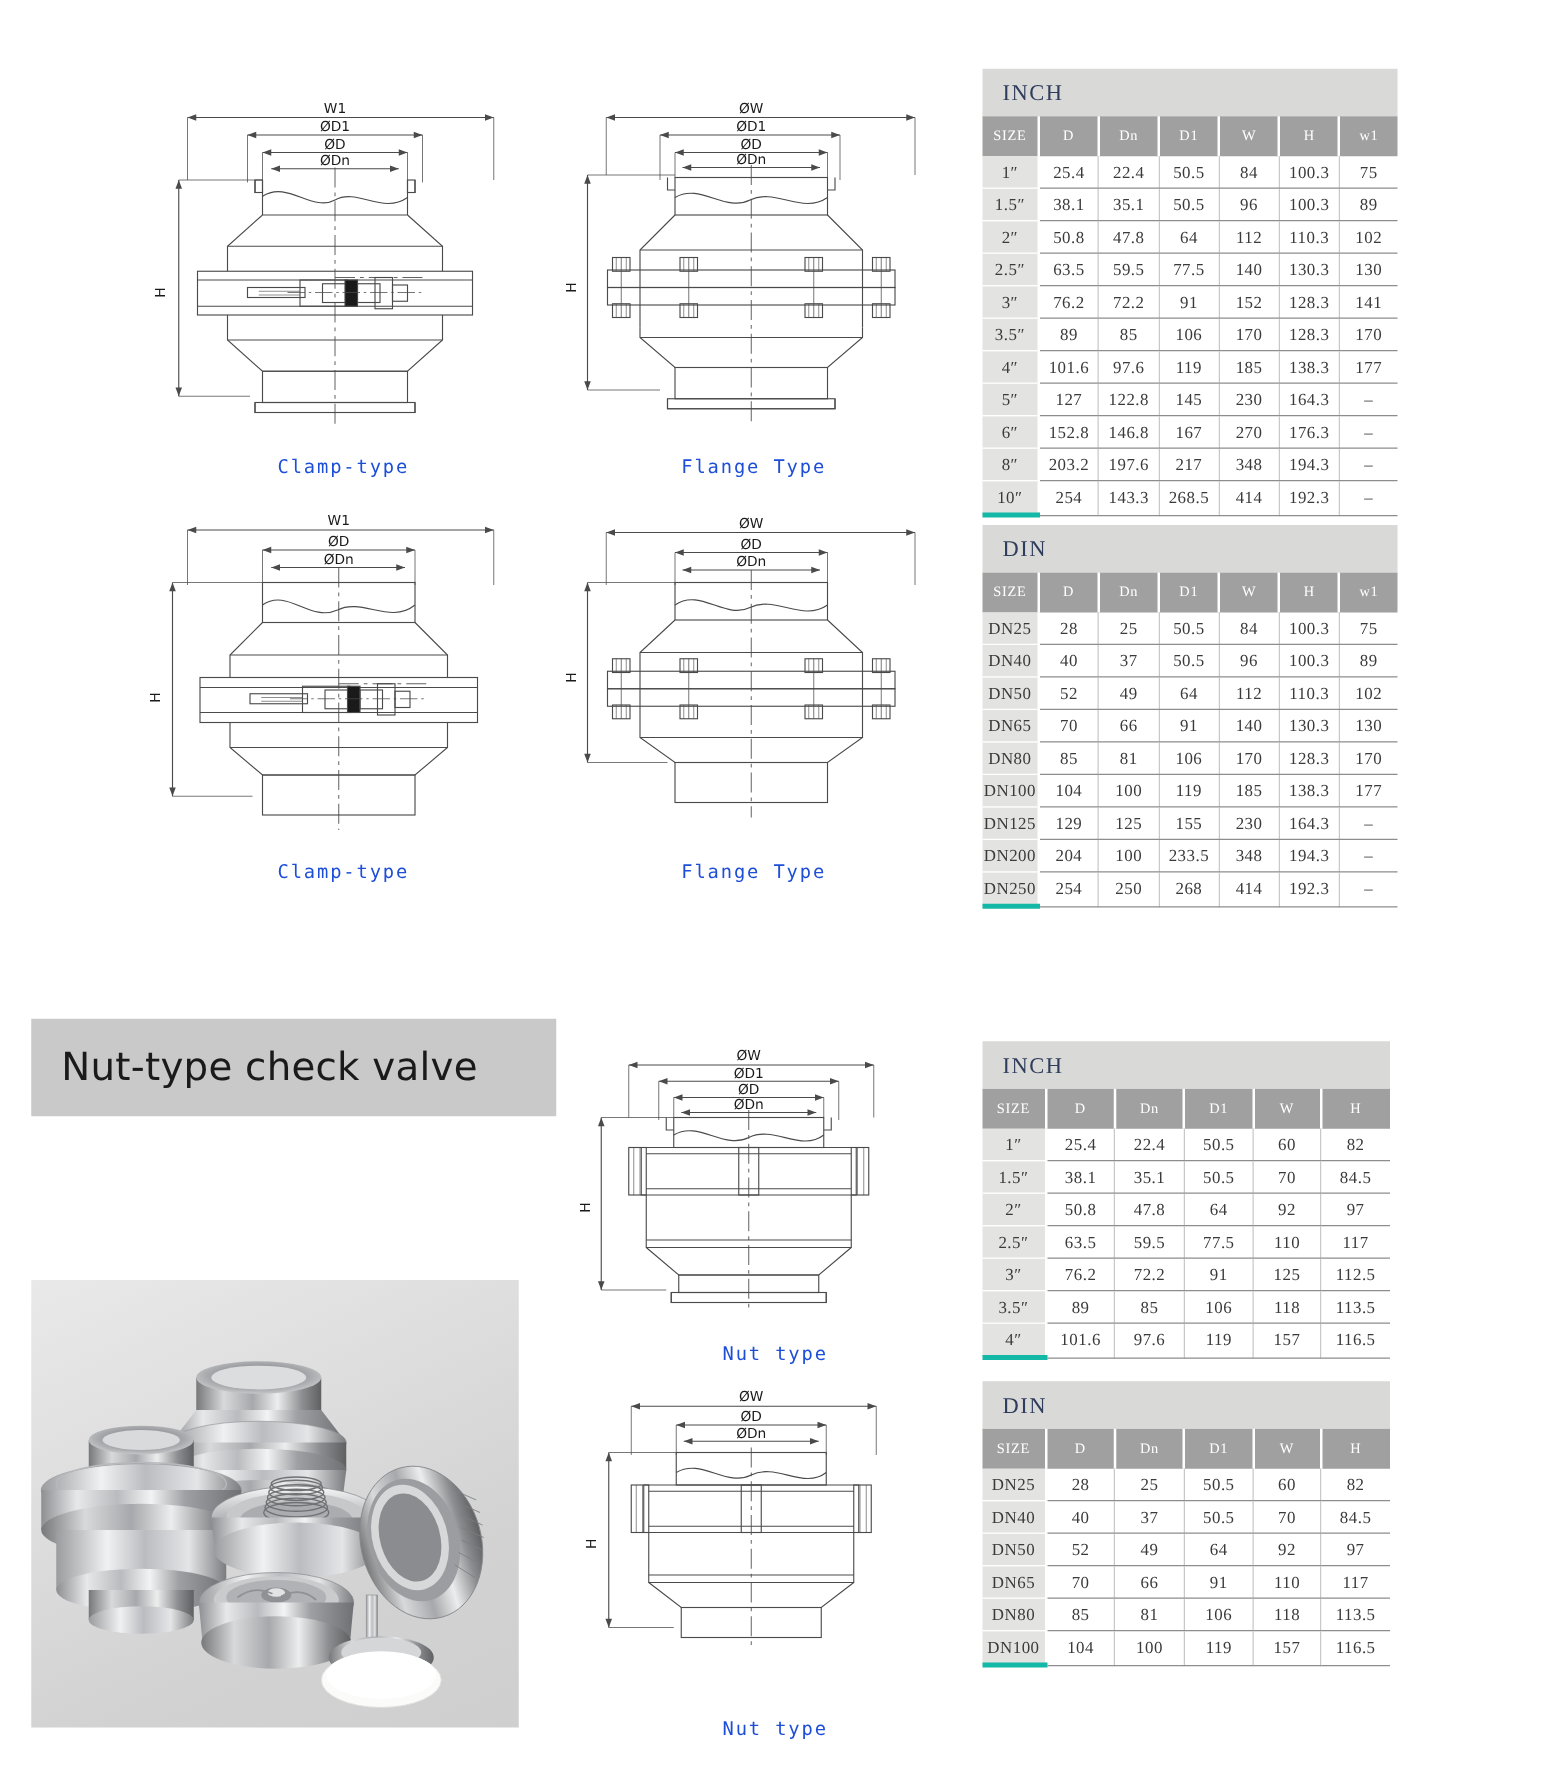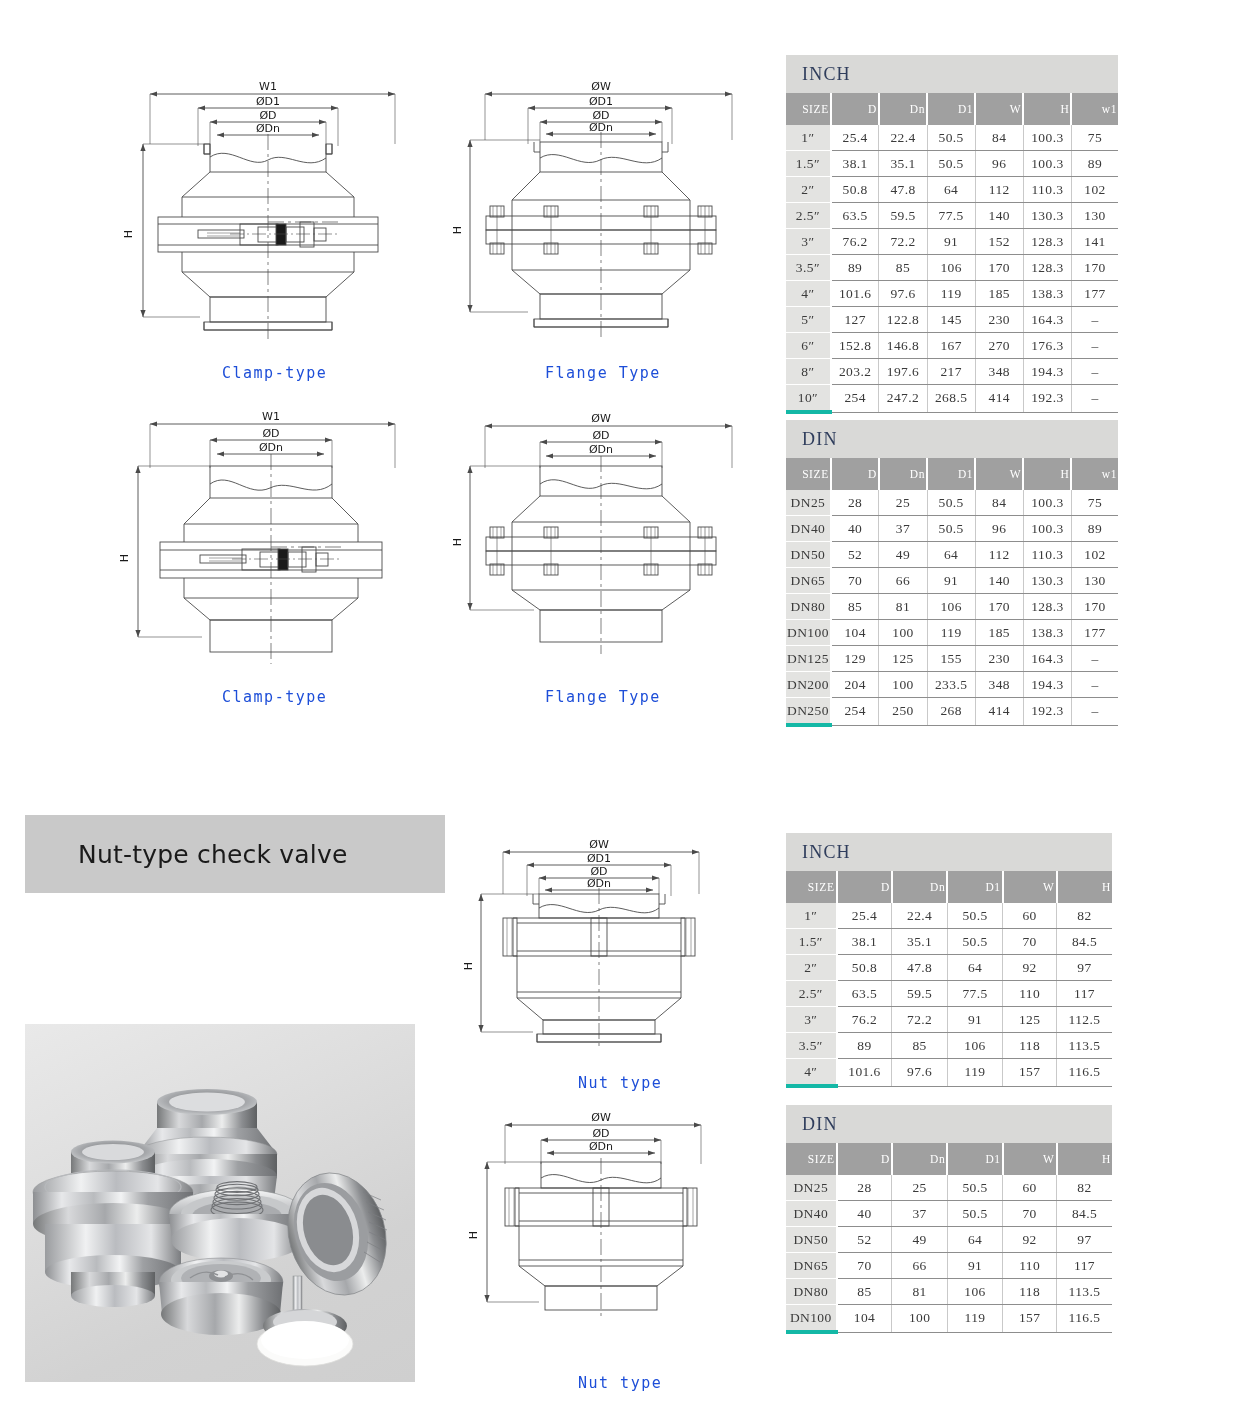--- a/index.html
+++ b/index.html
@@ -36,21 +36,21 @@
   }
   table.spec th {
     background: #a0a0a0;
     color: #ffffff;
     font-weight: normal;
     font-family: "Liberation Serif", serif;
     font-size: 11.5px;
     letter-spacing: 0.6px;
     height: 30px;
     border-right: 2px solid #ffffff;
-    text-align: right;
+    text-align: center;
     vertical-align: middle;
   }
   table.spec th:last-child { border-right: none; }
   table.spec td {
     font-family: "Liberation Serif", serif;
     font-size: 13.5px;
     color: #3a3a3a;
     text-align: center;
     height: 23px;
     border-bottom: 1px solid #8d8d8d;
@@ -68,23 +68,23 @@
 
   
   .section-banner {
     position: absolute;
     background: #c9c9c9;
     display: flex;
     align-items: center;
   }
   .section-banner span {
     font-family: "DejaVu Sans", sans-serif;
-    font-size: 25px;
+    font-size: 31px;
     color: #1a1a1a;
-    padding-left: 53px;
+    padding-left: 24px;
     letter-spacing: 0.2px;
   }
 
   
   .caption {
     position: absolute;
     font-family: "DejaVu Sans Mono", monospace;
     font-size: 15px;
     color: #1d4ed8;
     letter-spacing: 1.5px;
@@ -785,21 +785,21 @@
           <td>203.2</td>
           <td>197.6</td>
           <td>217</td>
           <td>348</td>
           <td>194.3</td>
           <td>–</td>
         </tr>
         <tr>
           <td class="sizecell">10″</td>
           <td>254</td>
-          <td>247.2</td>
+          <td>143.3</td>
           <td>268.5</td>
           <td>414</td>
           <td>192.3</td>
           <td>–</td>
         </tr>
       </tbody>
   </table>
 </div>
 
 <div class="spec-block" style="left:786px; top:420px; width:332px;">

